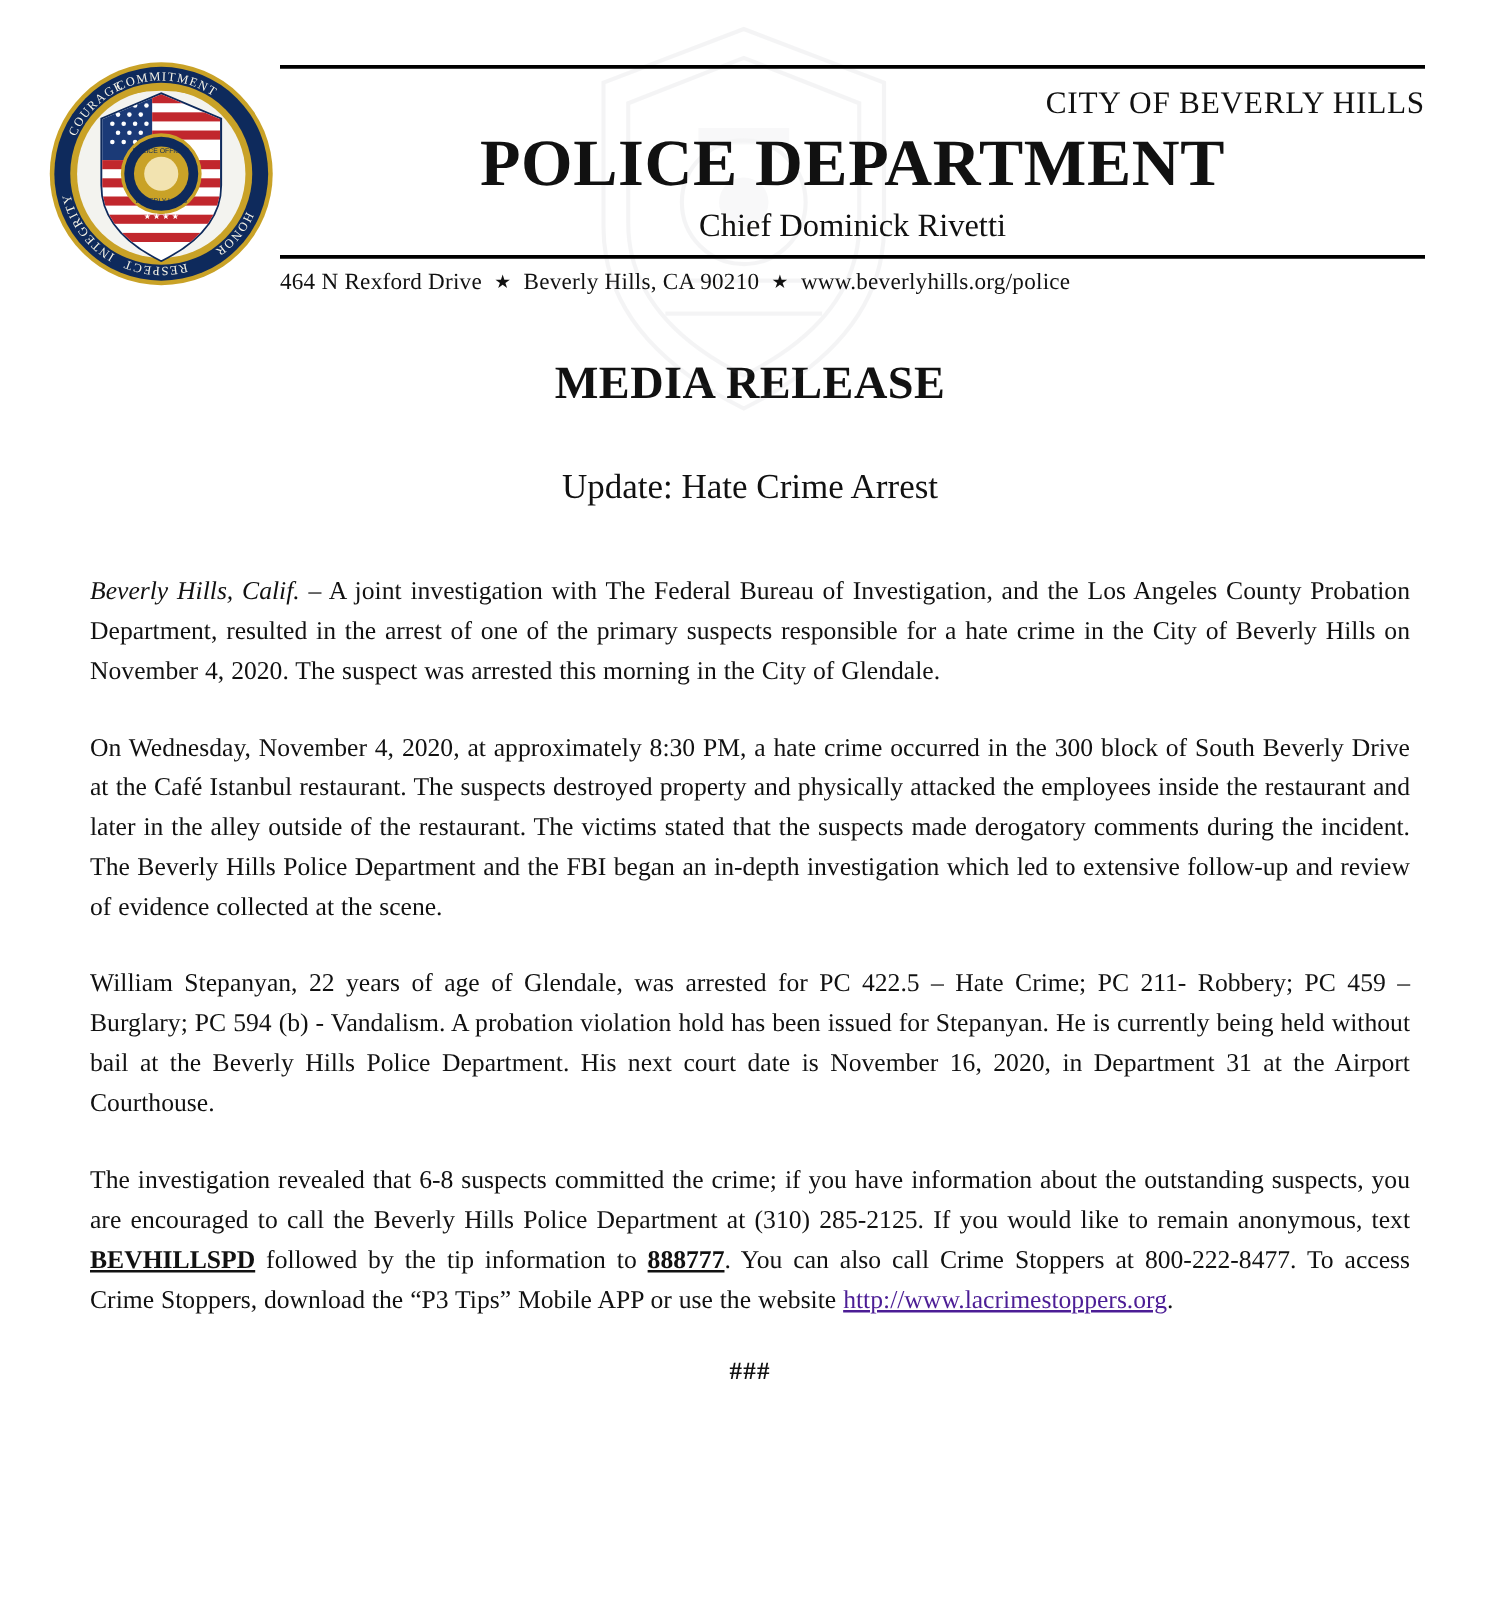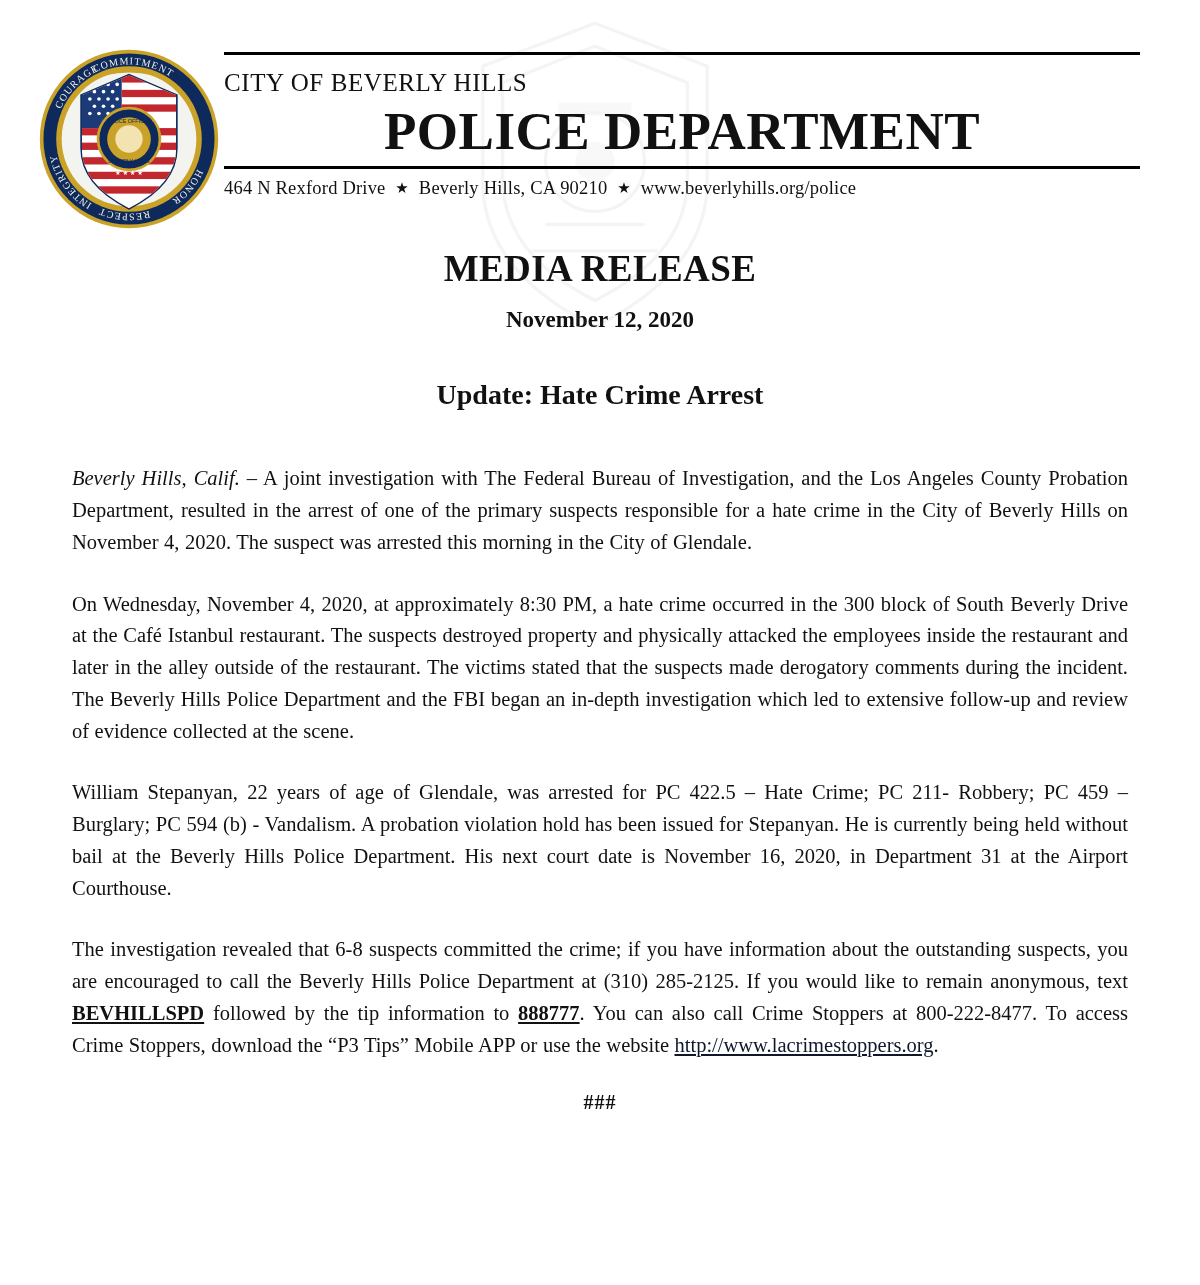--- a/index.html
+++ b/index.html
@@ -58,21 +58,21 @@
   .rule-top {
     border-top: 3px solid #000;
     margin: 12px 0 0 0;
   }
   .rule-bottom {
     border-top: 3px solid #000;
     margin: 6px 0 0 0;
   }
 
   .city-line {
-    text-align: left;
+    text-align: right;
     font-size: 25px;
     letter-spacing: 0.6px;
     margin-top: 14px;
     font-family: "Liberation Serif", serif;
   }
   .dept-line {
     text-align: center;
     font-size: 53px;
     font-weight: bold;
     letter-spacing: 0.5px;
@@ -107,21 +107,21 @@
   }
   .release-date {
     text-align: center;
     font-size: 23px;
     font-weight: bold;
     margin-top: 17px;
   }
   .subject {
     text-align: center;
     font-size: 28px;
-    font-weight: bold;
+    font-weight: normal;
     margin-top: 46px;
   }
 
   
   .body-copy {
     margin: 16px 72px;
     padding-top: 36px;
   }
   .body-copy p {
     font-size: 20.5px;
@@ -131,21 +131,21 @@
     word-spacing: 0.4px;
   }
   .dateline {
     font-style: italic;
   }
   .bold {
     font-weight: bold;
     text-decoration: underline;
   }
   .tip-link {
-    color: #0f172a;
+    color: #4c1d95;
   }
 
   .end-mark {
     text-align: center;
     font-size: 20px;
     font-weight: bold;
     margin-top: 14px;
     letter-spacing: 1px;
   }
 </style>
@@ -246,35 +246,35 @@
 
         <path d="M74 40 Q100 22 126 40 Q100 34 74 40 Z" fill="#c9a227"></path>
       </svg>
     </div>
 
     <div class="head-block">
       <div class="rule-top"></div>
 
       <div class="city-line">CITY OF BEVERLY HILLS</div>
       <div class="dept-line">POLICE DEPARTMENT</div>
+      <div class="chief-line">Chief Dominick Rivetti</div>
 
       <div class="rule-bottom"></div>
 
       <div class="address-line">
         <span>464 N Rexford Drive</span>
         <span class="star">★</span>
         <span>Beverly Hills, CA 90210</span>
         <span class="star">★</span>
         <span>www.beverlyhills.org/police</span>
       </div>
     </div>
   </div>
 
   <div class="media-release">MEDIA RELEASE</div>
-  <div class="release-date">November 12, 2020</div>
   <div class="subject">Update: Hate Crime Arrest</div>
 
   <div class="body-copy">
 
     <p><span class="dateline">Beverly Hills, Calif.</span><span> – A joint investigation with The Federal Bureau of Investigation, and the Los Angeles County Probation Department, resulted in the arrest of one of the primary suspects responsible for a hate crime in the City of Beverly Hills on November 4, 2020. The suspect was arrested this morning in the City of Glendale.</span></p>
 
     <p>On Wednesday, November 4, 2020, at approximately 8:30 PM, a hate crime occurred in the 300 block of South Beverly Drive at the Café Istanbul restaurant. The suspects destroyed property and physically attacked the employees inside the restaurant and later in the alley outside of the restaurant.  The victims stated that the suspects made derogatory comments during the incident.  The Beverly Hills Police Department and the FBI began an in-depth investigation which led to extensive follow-up and review of evidence collected at the scene.</p>
 
     <p>William Stepanyan, 22 years of age of Glendale, was arrested for PC 422.5 – Hate Crime; PC 211- Robbery; PC 459 – Burglary; PC 594 (b) - Vandalism.  A probation violation hold has been issued for Stepanyan.  He is currently being held without bail at the Beverly Hills Police Department.  His next court date is November 16, 2020, in Department 31 at the Airport Courthouse.</p>
 

